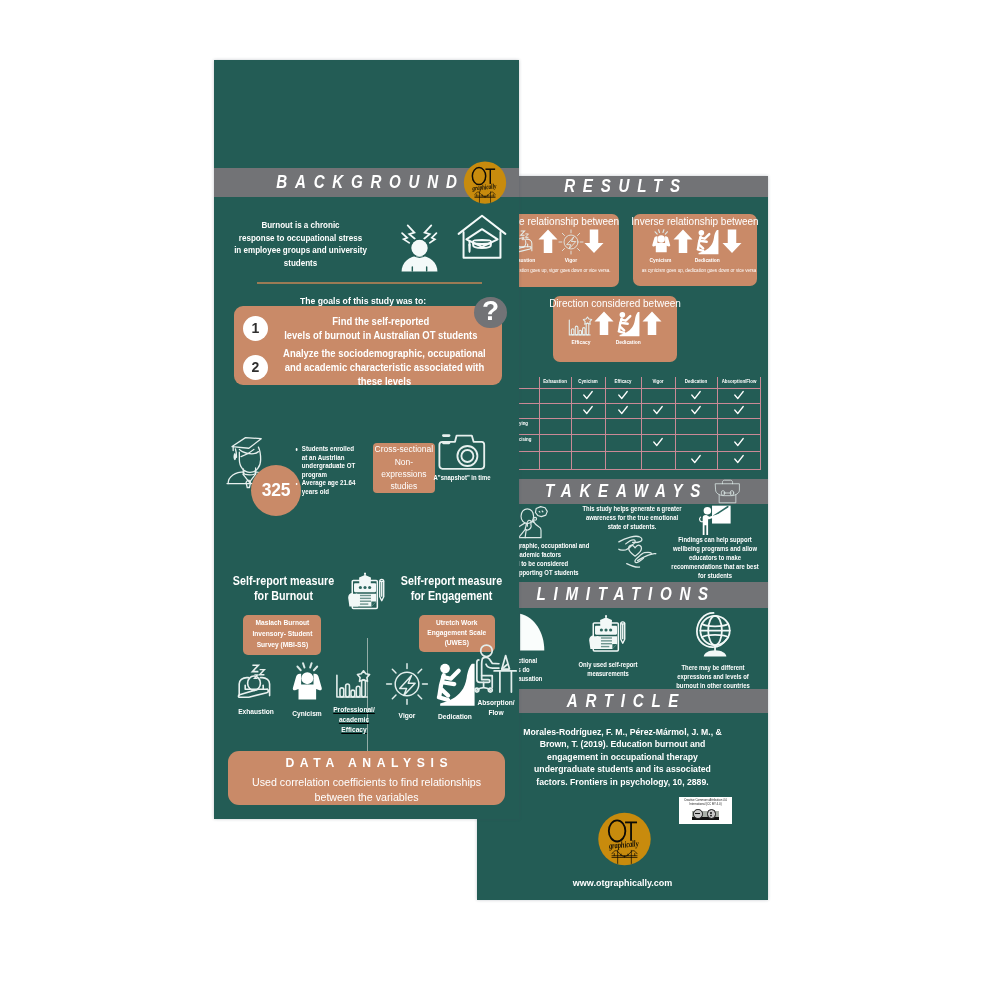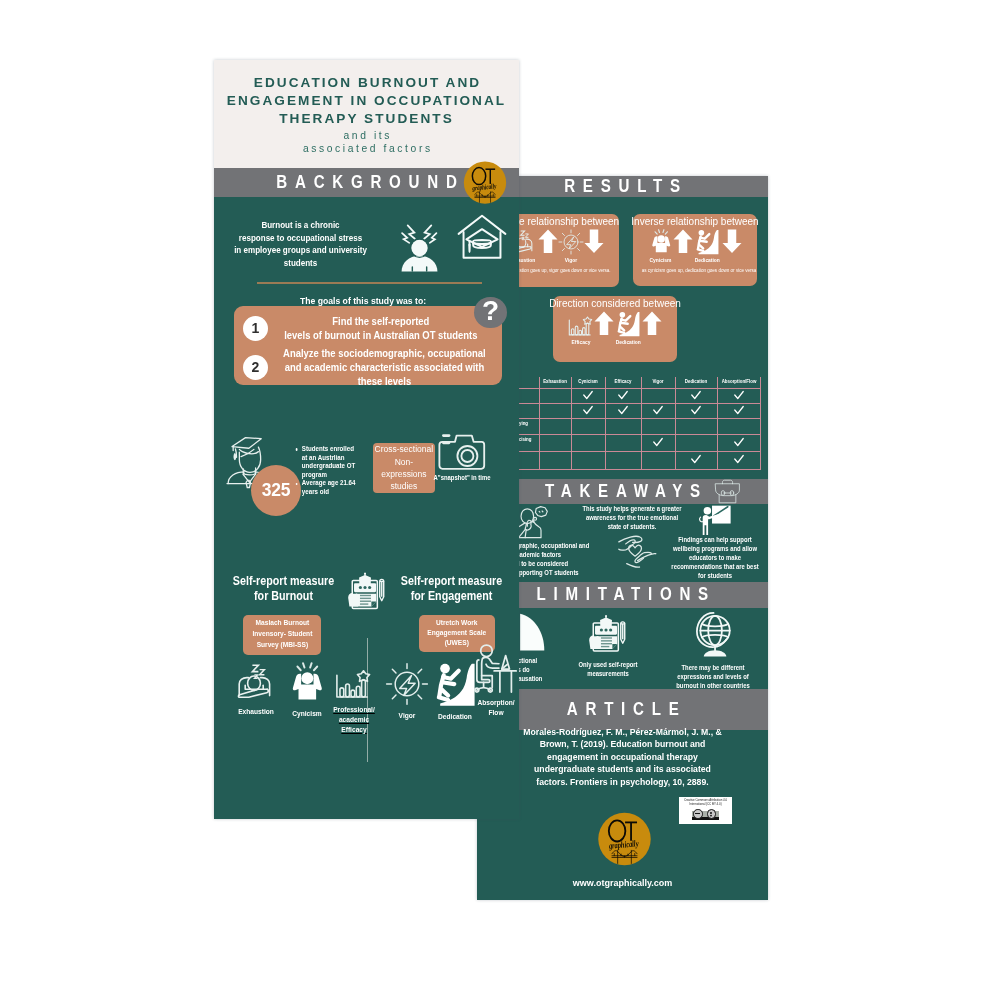--- a/index.html
+++ b/index.html
@@ -8,21 +8,21 @@
        -webkit-font-smoothing:antialiased;}
   #stage{position:relative;width:1000px;height:1000px;background:#ffffff;}
 
   .page{position:absolute;background:#235C55;overflow:hidden;
         box-shadow:0 0 3px rgba(60,75,90,0.30);}
   #pageRight{left:477px;top:176px;width:291px;height:724px;}
   #pageLeft{left:214px;top:60px;width:305px;height:759px;}
 
   .band{position:absolute;background:#727376;color:#ffffff;
         display:flex;align-items:center;justify-content:center;
-        font-weight:bold;overflow:hidden;}
+        font-weight:bold;overflow:hidden;font-style:italic;}
   .band span{display:block;white-space:nowrap;transform:scaleX(0.84);
              font-size:18px;letter-spacing:9.2px;text-indent:9.2px;}
 
   .hero{position:absolute;left:0;top:0;width:100%;background:#F3EFED;}
   .txt{position:absolute;color:#ffffff;text-align:center;}
   .salmon{position:absolute;background:#C98A68;}
   .rnd{border-radius:9px;}
   svg{display:block;overflow:visible;}
 
   
@@ -171,21 +171,21 @@
   .lim-ico>svg{height:100%;width:auto;}
   .lim-txt{color:#ffffff;font-size:6.4px;line-height:9px;font-weight:bold;margin-top:4px;
            transform:scaleX(0.92);white-space:nowrap;}
   #lim1{left:-10px;top:437px;width:96px;}
   #lim1 .lim-ico{height:39px;justify-content:flex-start;padding-left:50px;}
   #lim2{left:76px;top:436px;width:110px;}
   #lim2 .lim-ico{height:44px;}
   #lim3{left:182px;top:434px;width:108px;}
   #lim3 .lim-ico{height:49px;}
 
-  #bandArticle{left:0;top:513.3px;width:291px;height:41px;}
+  #bandArticle{left:0;top:513.3px;width:291px;height:24px;}
   #citation{position:absolute;left:20px;top:549.5px;width:251px;color:#ffffff;font-weight:bold;
             font-size:9.7px;line-height:12.6px;text-align:center;white-space:nowrap;
             transform:scaleX(0.895);}
   #ccBadge{position:absolute;left:202.3px;top:620.8px;width:52.4px;height:27px;background:#ffffff;
            padding:2px 0 0 0;box-sizing:border-box;}
   .cc-l1,.cc-l2{color:#222;font-size:2.9px;text-align:center;line-height:3.7px;}
   .cc-marks{position:relative;margin:4.6px auto 0 auto;width:27.4px;height:9.3px;background:#A9AFA8;}
   .cc-c{position:absolute;left:1.5px;top:-1.5px;width:9.5px;height:9.5px;border-radius:50%;
         background:#c8c8c8;border:1.3px solid #141414;box-sizing:border-box;}
   .cc-c:after{content:"";position:absolute;left:1.2px;top:2.9px;width:4.6px;height:1.1px;
@@ -643,25 +643,20 @@
     <line x1="50" y1="79" x2="50" y2="81"></line>
     <line x1="56" y1="75.5" x2="56" y2="78.5"></line>
     <line x1="68" y1="74.5" x2="68" y2="78.5"></line>
   </g>
 </svg>
       </div>
     <div id="website">www.otgraphically.com</div>
   </div>
   <div class="page" id="pageLeft">
 
-    <div class="hero" id="hero">
-      <div class="hero-title">EDUCATION BURNOUT AND ENGAGEMENT IN OCCUPATIONAL THERAPY STUDENTS</div>
-      <div class="hero-sub" id="heroSub1">and its</div>
-      <div class="hero-sub">associated factors</div>
-    </div>
 
     <div class="band" id="bandBackground">
       <span>BACKGROUND</span>
     </div>
 
     <div class="txt" id="bgIntro">
       <div>Burnout is a chronic</div>
       <div>response to occupational stress</div>
       <div>in employee groups and university</div>
       <div>students</div>
@@ -940,20 +935,27 @@
     <path d="M78 52 L66 62"></path>
   </g>
 </svg>
         </div>
       <div class="alab">
         <div>Absorption/</div>
         <div>Flow</div>
       </div>
     </div>
 
+    <div class="salmon rnd" id="daBox">
+      <div id="daTitle">DATA ANALYSIS</div>
+      <div id="daText">
+        <div>Used correlation coefficients to find relationships</div>
+        <div>between the variables</div>
+      </div>
+    </div>
   </div>
 
   <div id="logoTop">
       <svg viewBox="0 0 100 100" width="100%" height="100%">
   <circle cx="50" cy="49" r="46" fill="#C88B0D"></circle>
   <g fill="none" stroke="#0C0A06" stroke-width="3.2">
     <ellipse cx="37" cy="35" rx="14.5" ry="18.5"></ellipse>
     <line x1="51" y1="20" x2="72" y2="20"></line>
     <line x1="61.5" y1="20" x2="61.5" y2="52"></line>
   </g>

